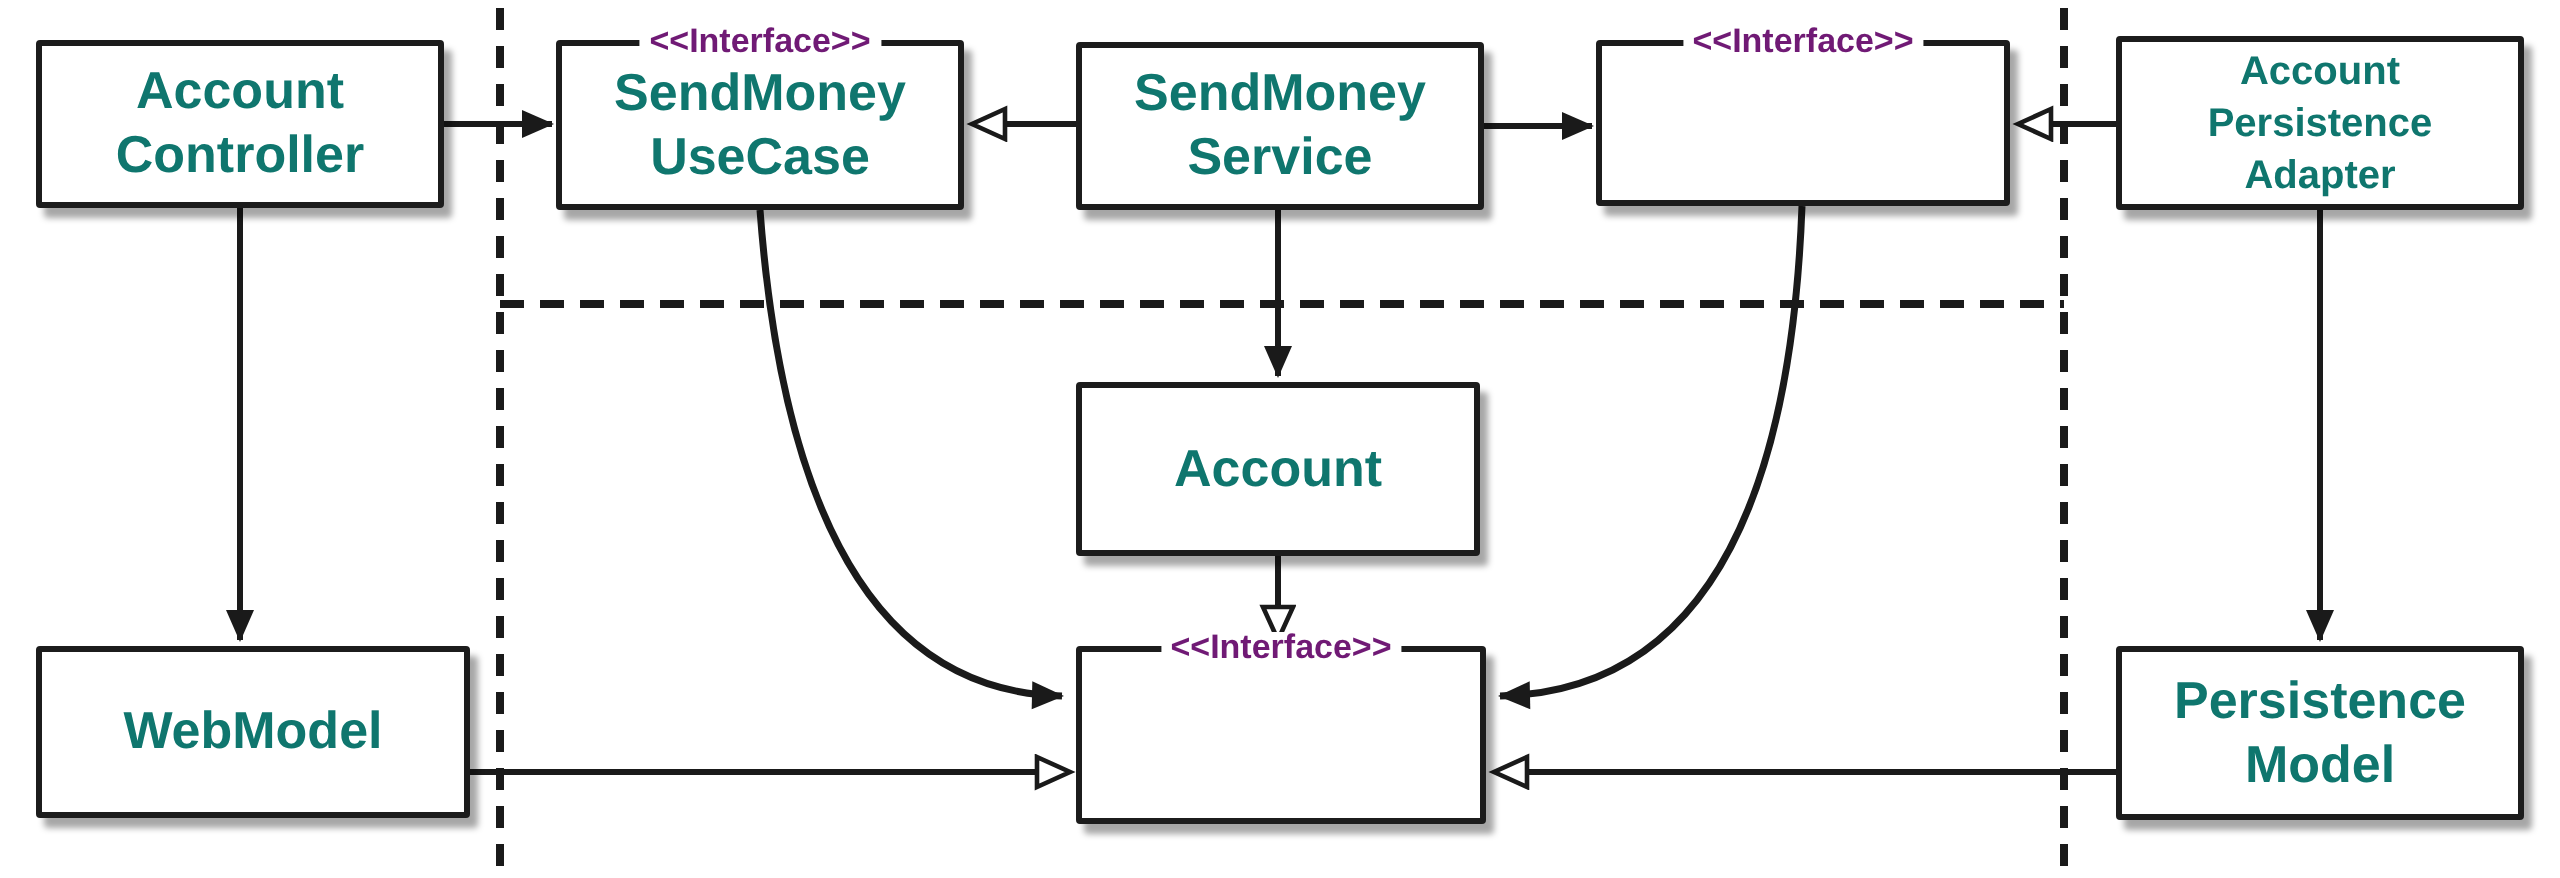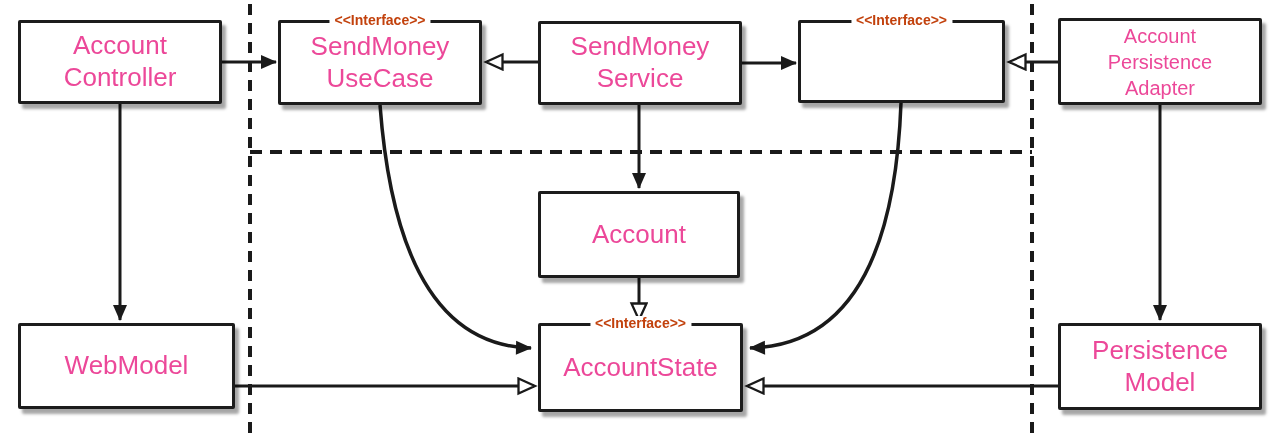--- a/index.html
+++ b/index.html
@@ -18,37 +18,37 @@
     border: 3px solid #1c1c1c;
     border-radius: 2px;
     box-shadow: 4px 5px 3px rgba(0,0,0,0.35);
     display: flex;
     align-items: center;
     justify-content: center;
     text-align: center;
     box-sizing: border-box;
   }
   .lbl {
-    font-weight: normal;
+    font-weight: bold;
     font-size: 26px;
     line-height: 1.22;
-    color: #ec4899;
+    color: #0f766e;
     white-space: pre-line;
   }
   .lbl.small { font-size: 20px; line-height: 1.3; }
   .stereo {
     position: absolute;
     top: -10px;
     left: 50%;
     transform: translateX(-50%);
     background: #ffffff;
     padding: 0 5px;
-    font-size: 14px;
+    font-size: 17px;
     font-weight: bold;
-    color: #c2410c;
+    color: #701a75;
     white-space: nowrap;
     line-height: 15px;
   }
 </style>
 </head>
 <body>
 
 <div class="canvas">
 
   <svg class="wires" viewBox="0 0 1280 439" xmlns="http://www.w3.org/2000/svg">
@@ -104,21 +104,20 @@
 Persistence
 Adapter</div>
   </div>
 
   <div class="box" style="left:538px; top:191px; width:202px; height:87px;">
     <div class="lbl">Account</div>
   </div>
 
   <div class="box" style="left:538px; top:323px; width:205px; height:89px;">
     <div class="stereo">&lt;&lt;Interface&gt;&gt;</div>
-    <div class="lbl">AccountState</div>
   </div>
 
   <div class="box" style="left:18px; top:323px; width:217px; height:86px;">
     <div class="lbl">WebModel</div>
   </div>
 
   <div class="box" style="left:1058px; top:323px; width:204px; height:87px;">
     <div class="lbl">Persistence
 Model</div>
   </div>

